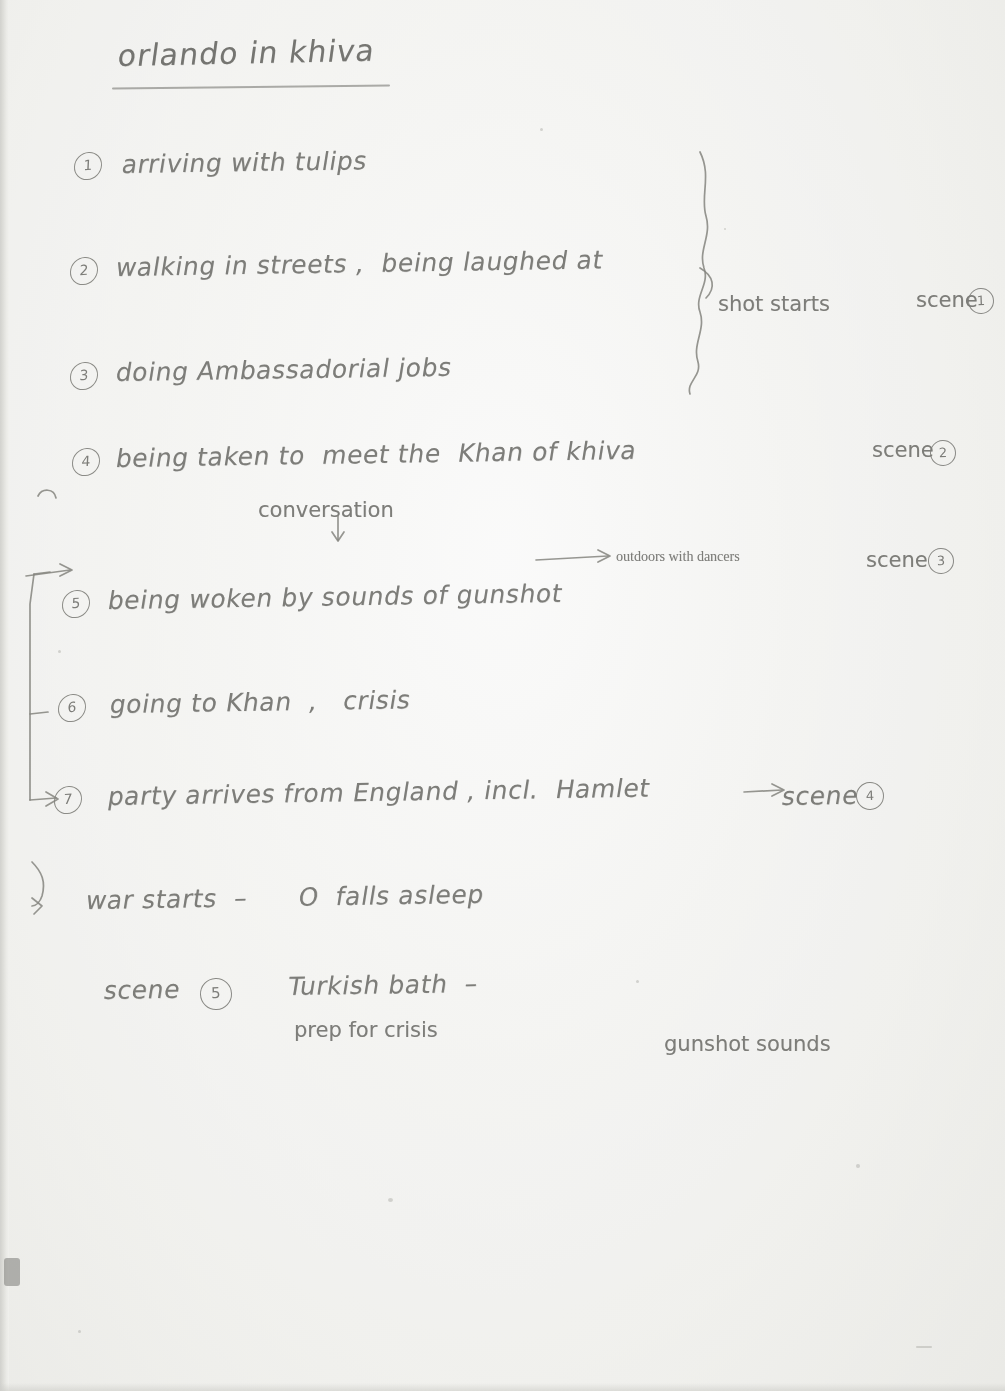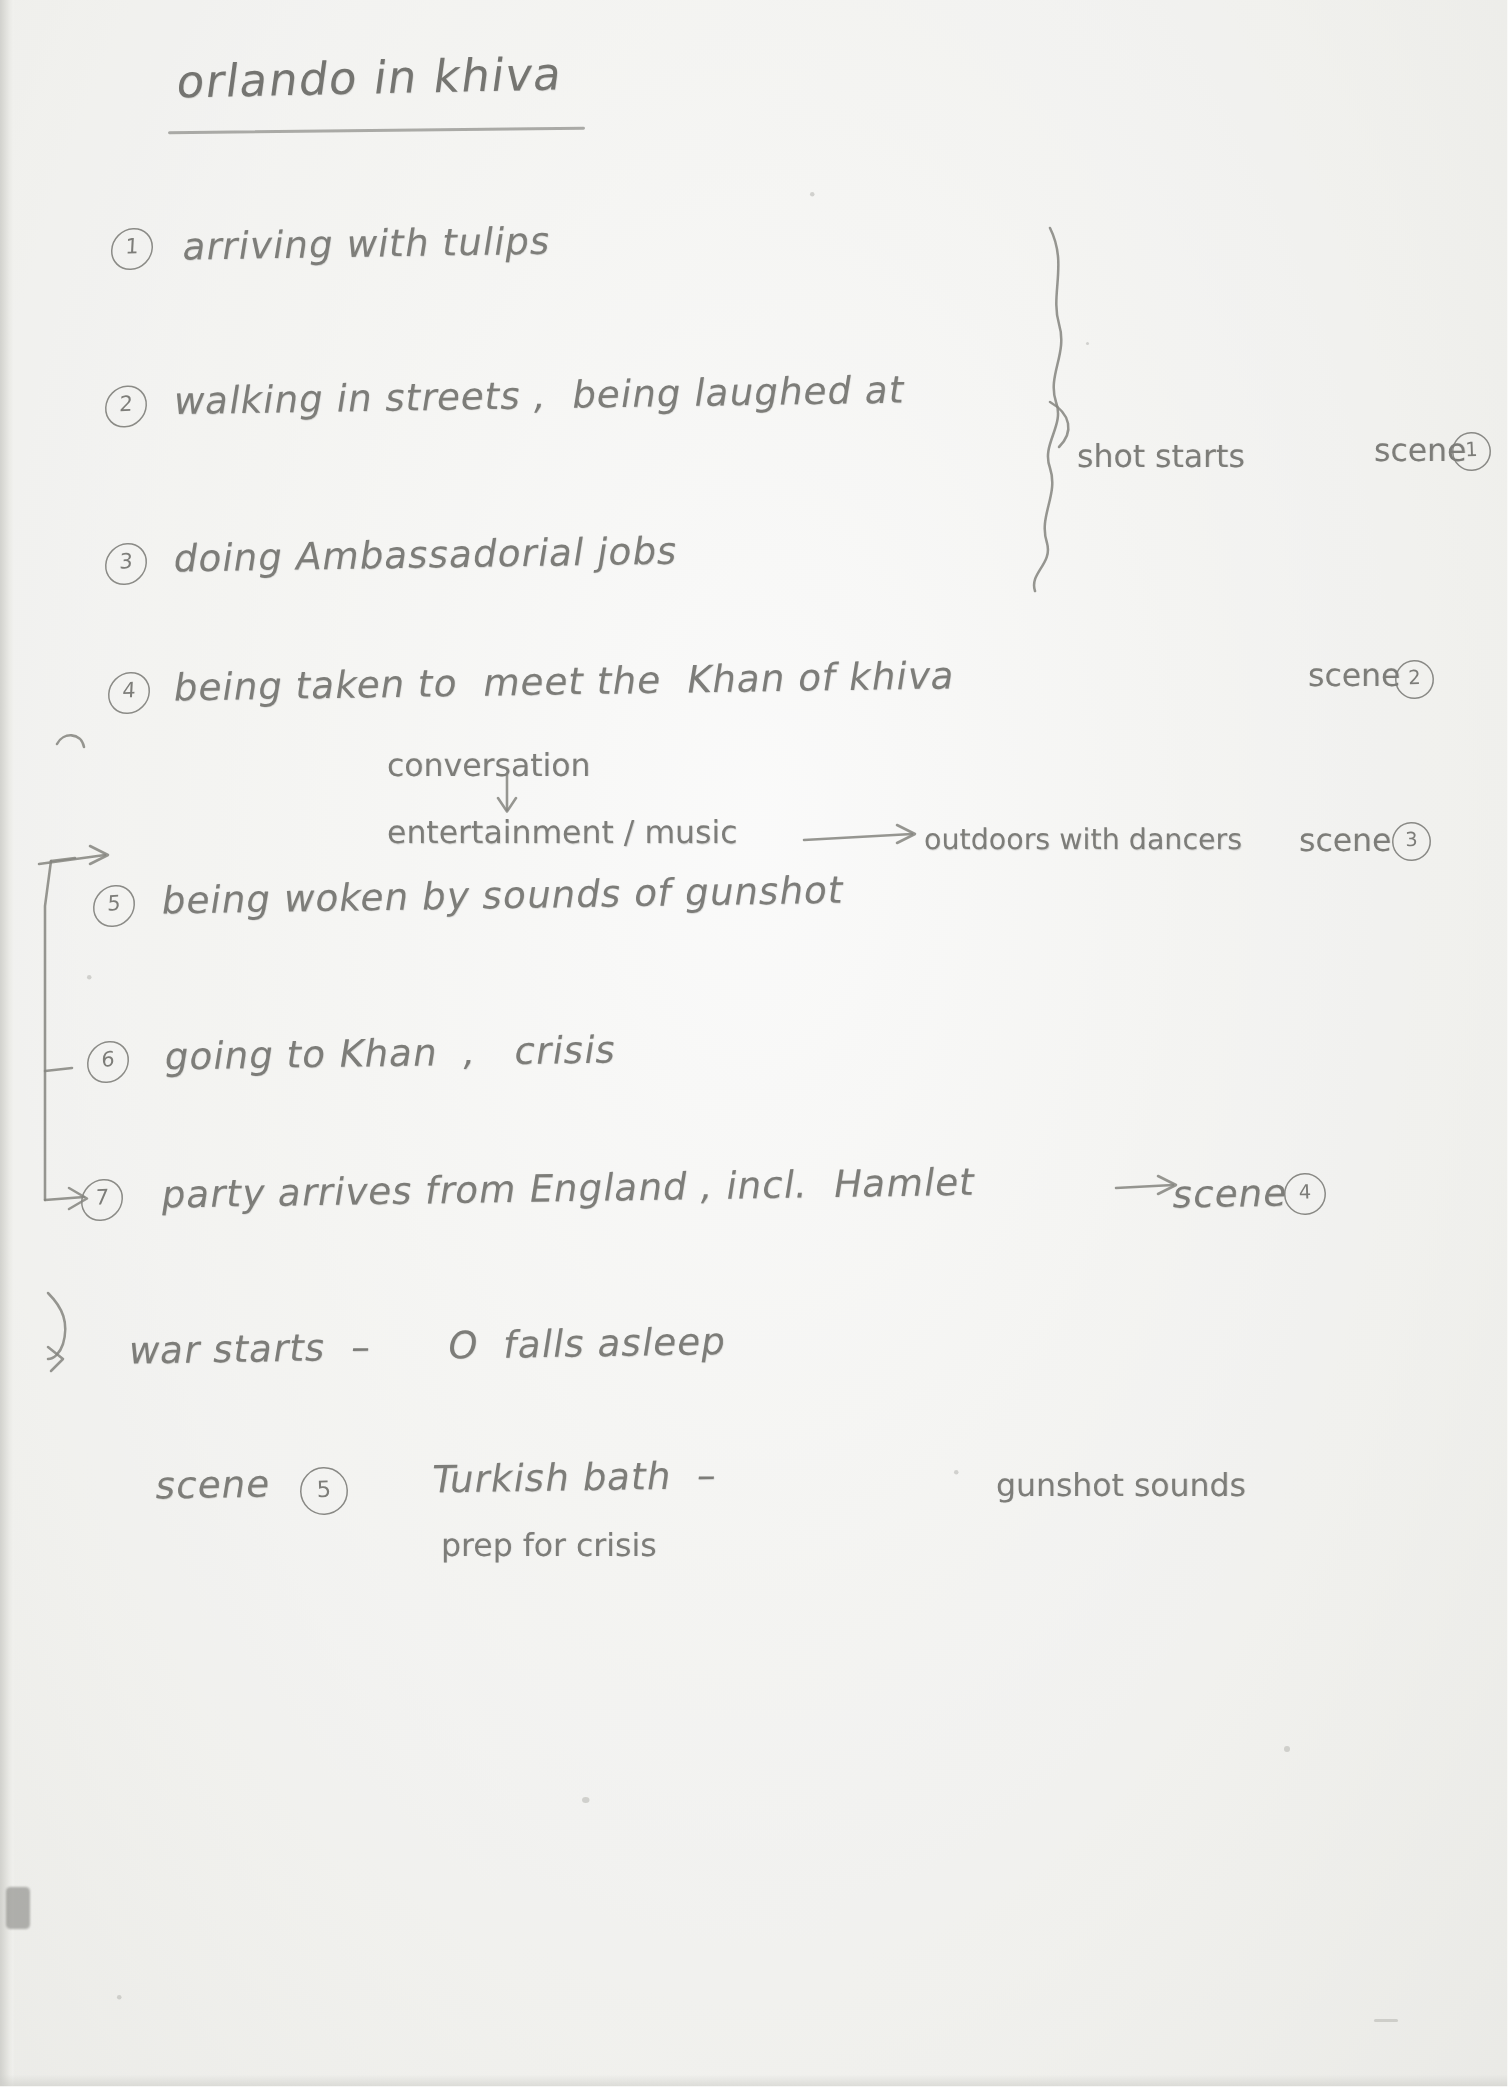--- a/index.html
+++ b/index.html
@@ -88,21 +88,22 @@
 
   .line {
     font-size: 25px;
     transform: rotate(-0.9deg) skewX(-10deg);
     letter-spacing: 0.6px;
   }
   .small {
     font-size: 21px;
   }
   .tiny {
-    font-size: 19px;
+    font-size: 14px;
+    font-family: Liberation Serif, serif;
   }
 
   .numcircle {
     position: absolute;
     width: 26px;
     height: 26px;
     border: 1.6px solid #80807c;
     border-radius: 50%;
     color: #70706c;
     font-size: 14px;
@@ -173,21 +174,20 @@
   <div class="hw hand small" style="left:718px; top:292px;">shot starts</div>
   <div class="hw hand small" style="left:916px; top:288px;">scene</div>
   <div class="scene-circle" style="left:968px; top:288px;">1</div>
 
   <div class="numcircle" style="left:72px; top:448px;">4</div>
   <div class="hw hand line" style="left:116px; top:444px;">being taken to  meet the  Khan of khiva</div>
   <div class="hw hand small" style="left:872px; top:438px;">scene</div>
   <div class="scene-circle" style="left:930px; top:440px;">2</div>
 
   <div class="hw hand small" style="left:258px; top:498px;">conversation</div>
-  <div class="hw hand small" style="left:258px; top:543px;">entertainment / music</div>
   <div class="hw hand tiny" style="left:616px; top:549px;">outdoors with dancers</div>
   <div class="hw hand small" style="left:866px; top:548px;">scene</div>
   <div class="scene-circle" style="left:928px; top:548px;">3</div>
 
   <div class="numcircle" style="left:62px; top:590px;">5</div>
   <div class="hw hand line" style="left:108px; top:586px;">being woken by sounds of gunshot</div>
 
   <div class="numcircle" style="left:58px; top:694px;">6</div>
   <div class="hw hand line" style="left:110px; top:690px;">going to Khan  ,   crisis</div>
 
@@ -195,21 +195,21 @@
   <div class="hw hand line" style="left:108px; top:782px;">party arrives from England , incl.  Hamlet</div>
   <div class="hw hand line" style="left:782px; top:782px;">scene</div>
   <div class="scene-circle" style="left:856px; top:782px; width:26px; height:26px; line-height:25px;">4</div>
 
   <div class="hw hand line" style="left:86px; top:886px;">war starts  –      O  falls asleep</div>
 
   <div class="hw hand line" style="left:104px; top:976px;">scene</div>
   <div class="scene-circle" style="left:200px; top:978px; width:30px; height:30px; line-height:29px; font-size:15px;">5</div>
   <div class="hw hand line" style="left:288px; top:972px;">Turkish bath  –</div>
   <div class="hw hand small" style="left:294px; top:1018px;">prep for crisis</div>
-  <div class="hw hand small" style="left:664px; top:978px;text-align:right;">gunshot sounds</div>
+  <div class="hw hand small" style="left:664px; top:1032px;text-align:right;">gunshot sounds</div>
 
   <svg class="ink" viewBox="0 0 1005 1391">
 
     <path d="M700,152 C712,176 700,196 706,216 C712,236 698,250 704,268 C710,284 694,296 700,312 C706,330 692,344 698,362 C702,376 686,382 690,394"></path>
     <path d="M700,268 C714,276 716,288 706,298"></path>
 
     <path d="M338,516 L338,540"></path>
     <path d="M332,532 L338,541 L344,532"></path>
 
     <path d="M536,560 L608,556"></path>

